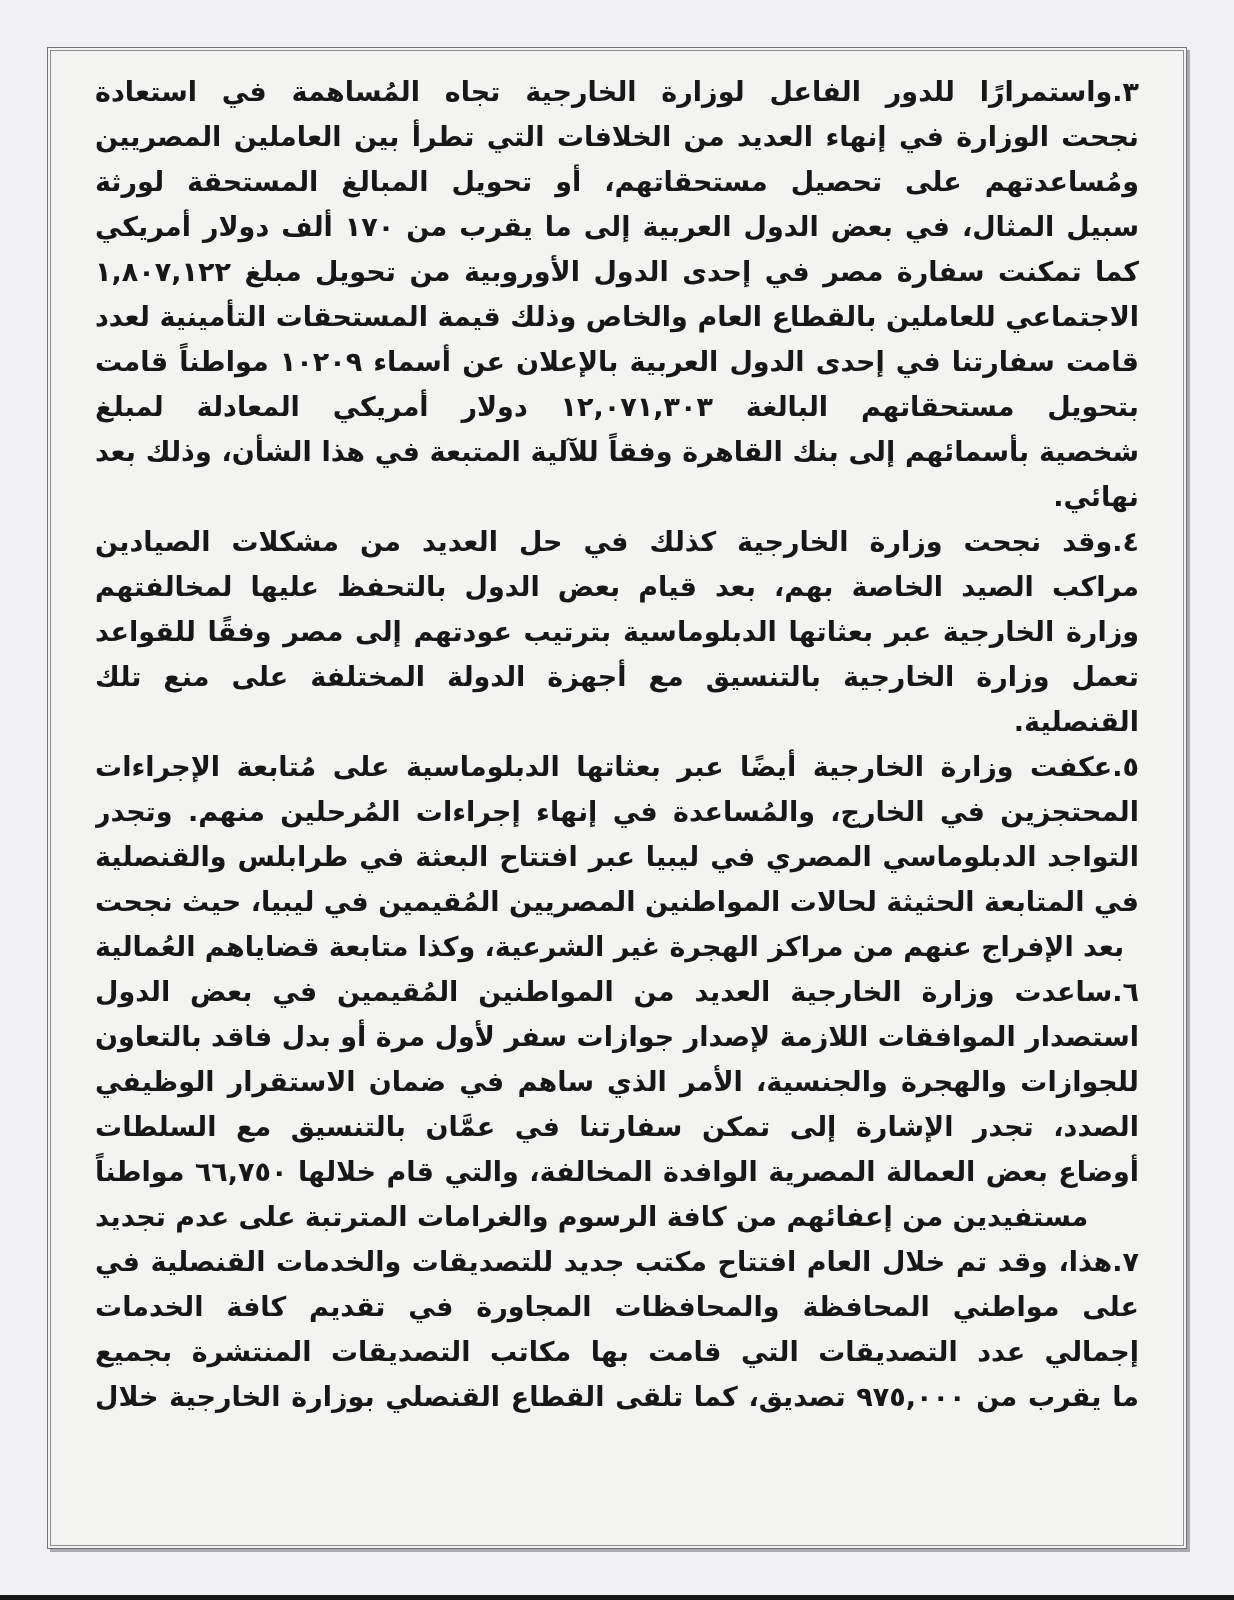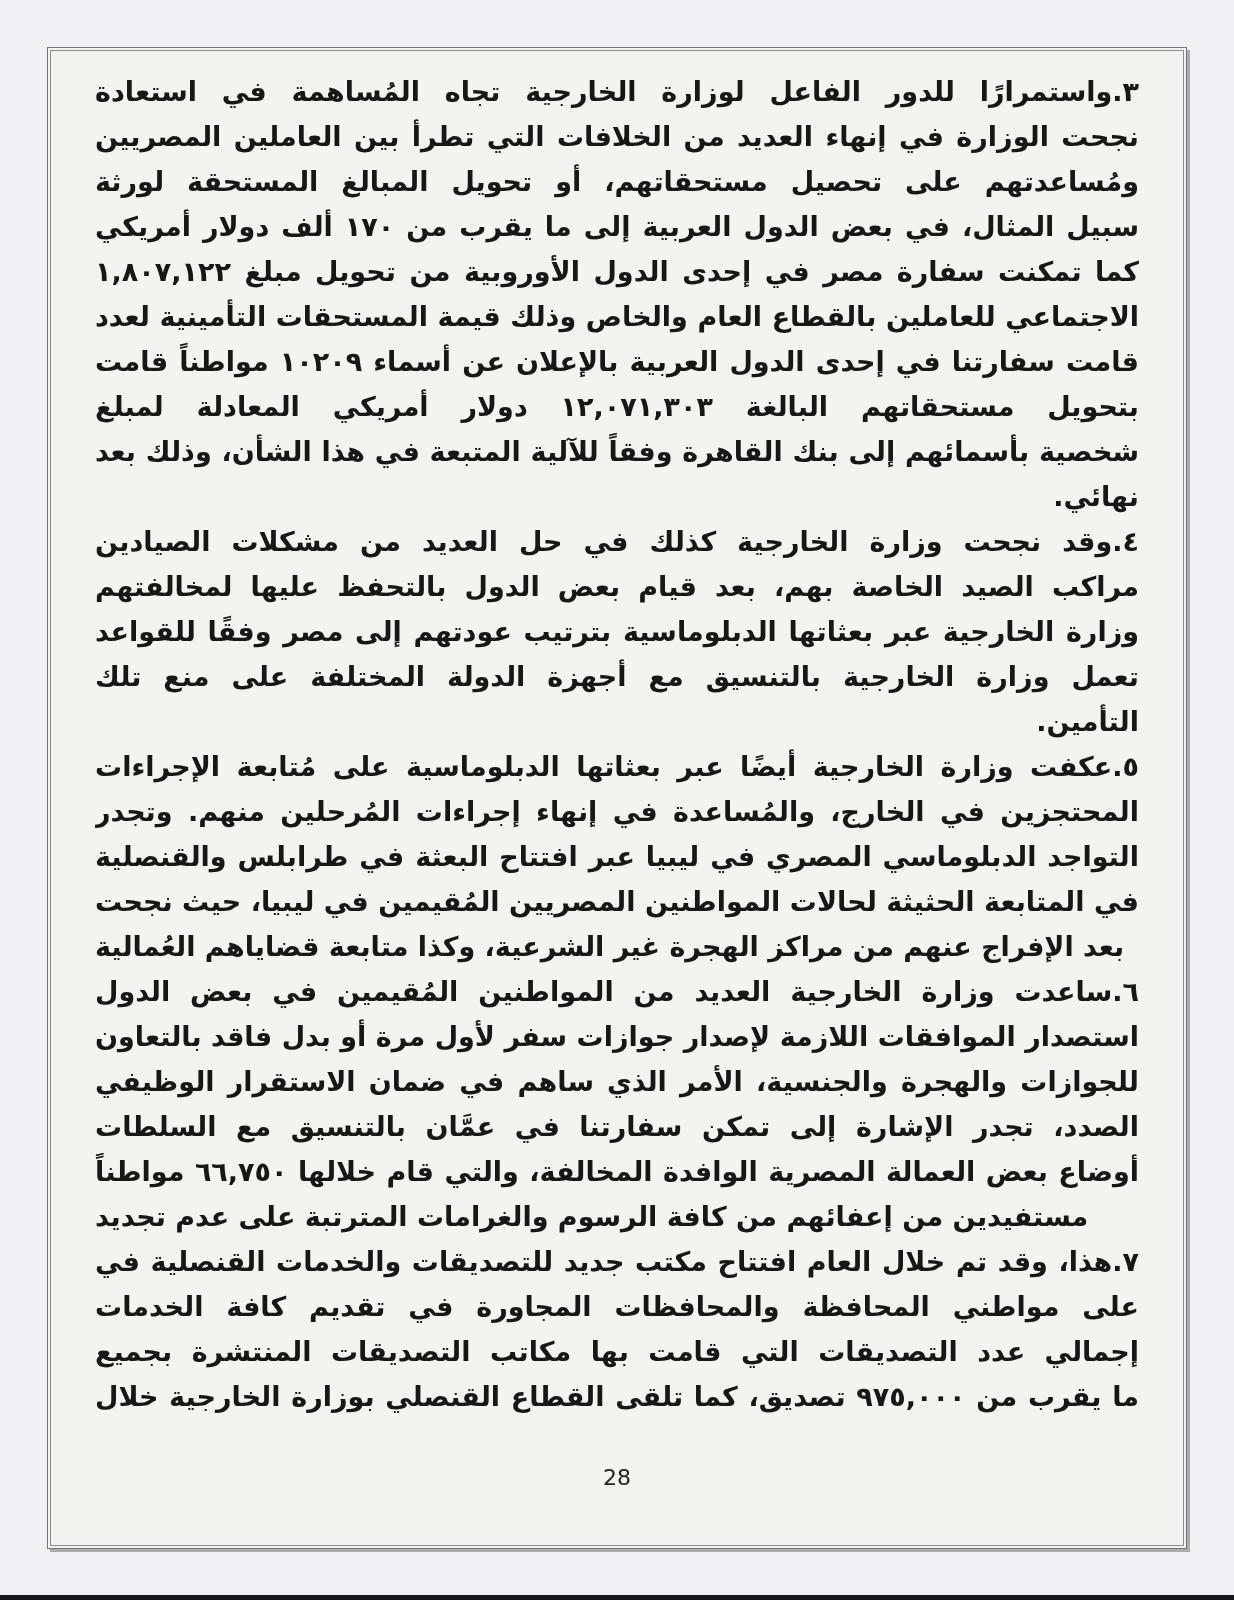--- a/index.html
+++ b/index.html
@@ -91,34 +91,33 @@
           <div class="line">كما تمكنت سفارة مصر في إحدى الدول الأوروبية من تحويل مبلغ ١,٨٠٧,١٢٢ يورو لحساب هيئة التأمين</div>
           <div class="line">الاجتماعي للعاملين بالقطاع العام والخاص وذلك قيمة المستحقات التأمينية لعدد ٤٣٦ مواطنًا. وفي ذات الإطار،</div>
           <div class="line">قامت سفارتنا في إحدى الدول العربية بالإعلان عن أسماء ١٠٢٠٩ مواطناً قامت مؤسسة الضمان الاجتماعي</div>
           <div class="line">بتحويل مستحقاتهم البالغة ١٢,٠٧١,٣٠٣ دولار أمريكي المعادلة لمبلغ ١٨٨,٩١٥,٨٩٢ جنيها بحوالات</div>
           <div class="line">شخصية بأسمائهم إلى بنك القاهرة وفقاً للآلية المتبعة في هذا الشأن، وذلك بعد مغادرتهم دولة الإقامة بشكل</div>
           <div class="line para-end">نهائي.</div>
           <div class="line">٤.وقد نجحت وزارة الخارجية كذلك في حل العديد من مشكلات الصيادين المصريين، وتيسير عملية الإفراج عن</div>
           <div class="line">مراكب الصيد الخاصة بهم، بعد قيام بعض الدول بالتحفظ عليها لمخالفتهم لقواعد الصيد السارية بها، حيث قامت</div>
           <div class="line">وزارة الخارجية عبر بعثاتها الدبلوماسية بترتيب عودتهم إلى مصر وفقًا للقواعد المعمول بها. وفي هذا الصدد،</div>
           <div class="line">تعمل وزارة الخارجية بالتنسيق مع أجهزة الدولة المختلفة على منع تلك الظاهرة، والتوعية بتداعياتها السلبية</div>
-          <div class="line para-end">التأمين.</div>
+          <div class="line para-end">القنصلية.</div>
           <div class="line">٥.عكفت وزارة الخارجية أيضًا عبر بعثاتها الدبلوماسية على مُتابعة الإجراءات القانونية المتعلقة بالمواطنين</div>
           <div class="line">المحتجزين في الخارج، والمُساعدة في إنهاء إجراءات المُرحلين منهم. وتجدر الإشارة في هذا الصدد إلى أن إعادة</div>
           <div class="line">التواجد الدبلوماسي المصري في ليبيا عبر افتتاح البعثة في طرابلس والقنصلية في بنغازي عام ٢٠٢١، قد ساهم</div>
           <div class="line">في المتابعة الحثيثة لحالات المواطنين المصريين المُقيمين في ليبيا، حيث نجحت الدولة في إعادة الكثيرين منهم</div>
           <div class="line para-end">بعد الإفراج عنهم من مراكز الهجرة غير الشرعية، وكذا متابعة قضاياهم العُمالية مع أرباب العمل.</div>
           <div class="line">٦.ساعدت وزارة الخارجية العديد من المواطنين المُقيمين في بعض الدول الأجنبية على تقنين أوضاعهم، عبر</div>
           <div class="line">استصدار الموافقات اللازمة لإصدار جوازات سفر لأول مرة أو بدل فاقد بالتعاون والتنسيق مع الإدارة العامة</div>
           <div class="line">للجوازات والهجرة والجنسية، الأمر الذي ساهم في ضمان الاستقرار الوظيفي والعائلي لهؤلاء المواطنين. وفي هذا</div>
           <div class="line">الصدد، تجدر الإشارة إلى تمكن سفارتنا في عمَّان بالتنسيق مع السلطات الأردنية من إتاحة فترة جديدة لتصويب</div>
           <div class="line">أوضاع بعض العمالة المصرية الوافدة المخالفة، والتي قام خلالها ٦٦,٧٥٠ مواطناً مصرياً بتصويب أوضاعهم</div>
           <div class="line para-end">مستفيدين من إعفائهم من كافة الرسوم والغرامات المترتبة على عدم تجديد تصاريح عملهم.</div>
           <div class="line">٧.هذا، وقد تم خلال العام افتتاح مكتب جديد للتصديقات والخدمات القنصلية في محافظة قنا، من أجل التيسير</div>
           <div class="line">على مواطني المحافظة والمحافظات المجاورة في تقديم كافة الخدمات القنصلية لهم. وفي هذا الصدد، فقد بلغ</div>
           <div class="line">إجمالي عدد التصديقات التي قامت بها مكاتب التصديقات المنتشرة بجميع محافظات الجمهورية خلال عام ٢٠٢١</div>
           <div class="line">ما يقرب من ٩٧٥,٠٠٠ تصديق، كما تلقى القطاع القنصلي بوزارة الخارجية خلال العام ما يزيد على ٦١٦ شكوى</div>
         </div>
-      <div class="page-number">28</div>
     </div>
   </div>
   <div class="bottom-bar"></div>
 </div>
 
 </body></html>

